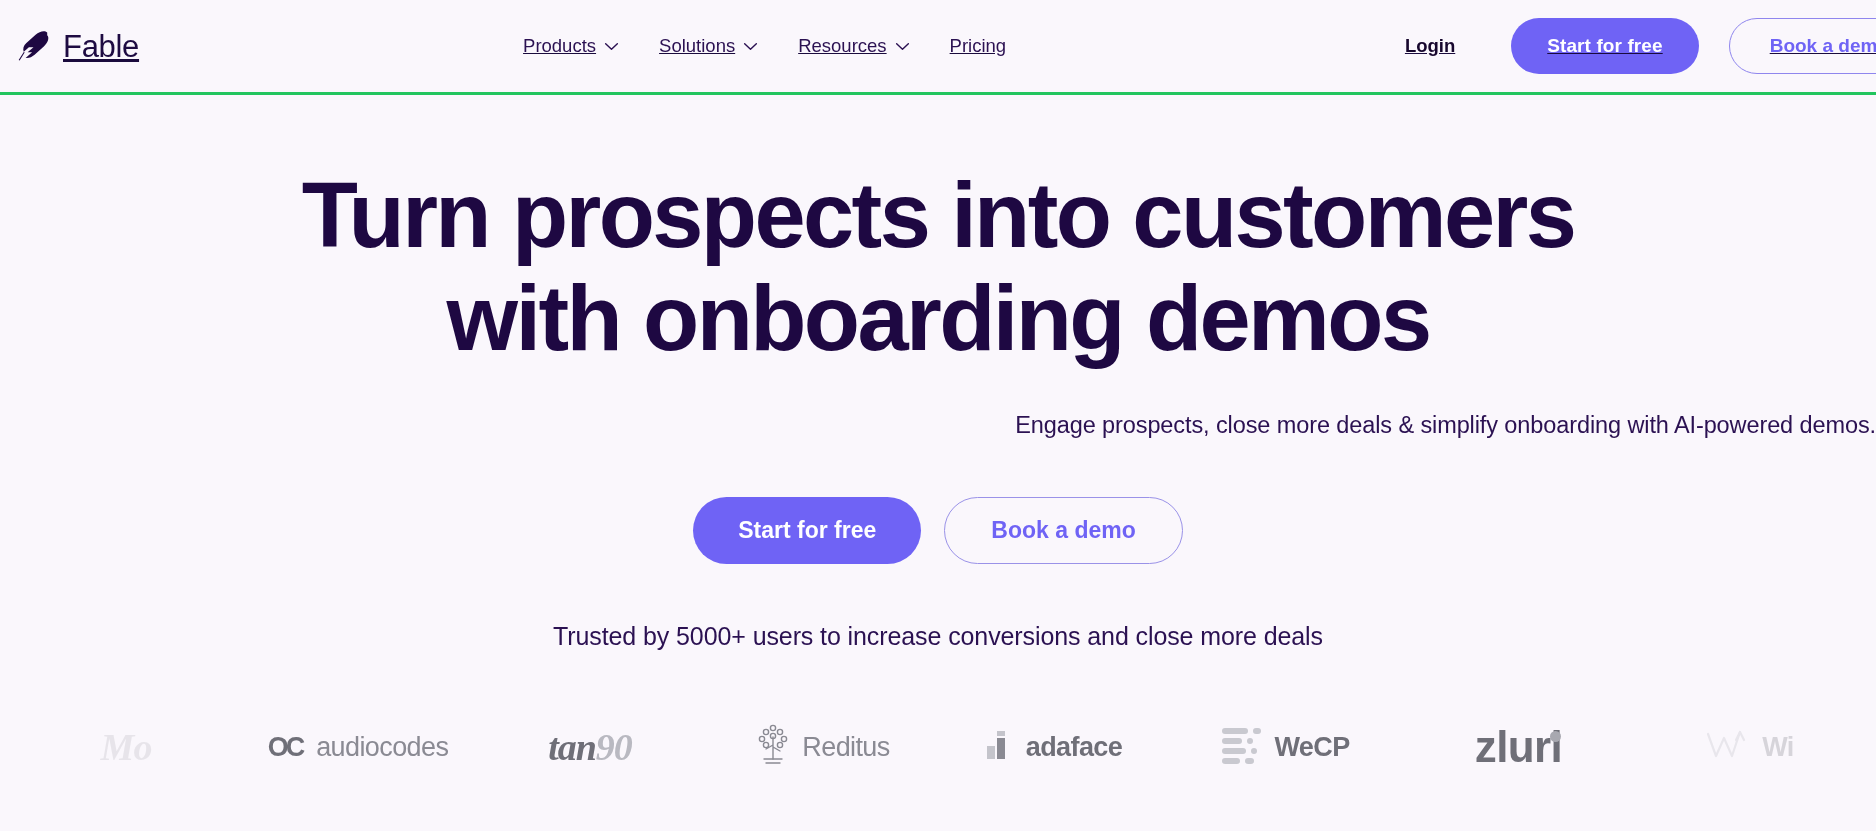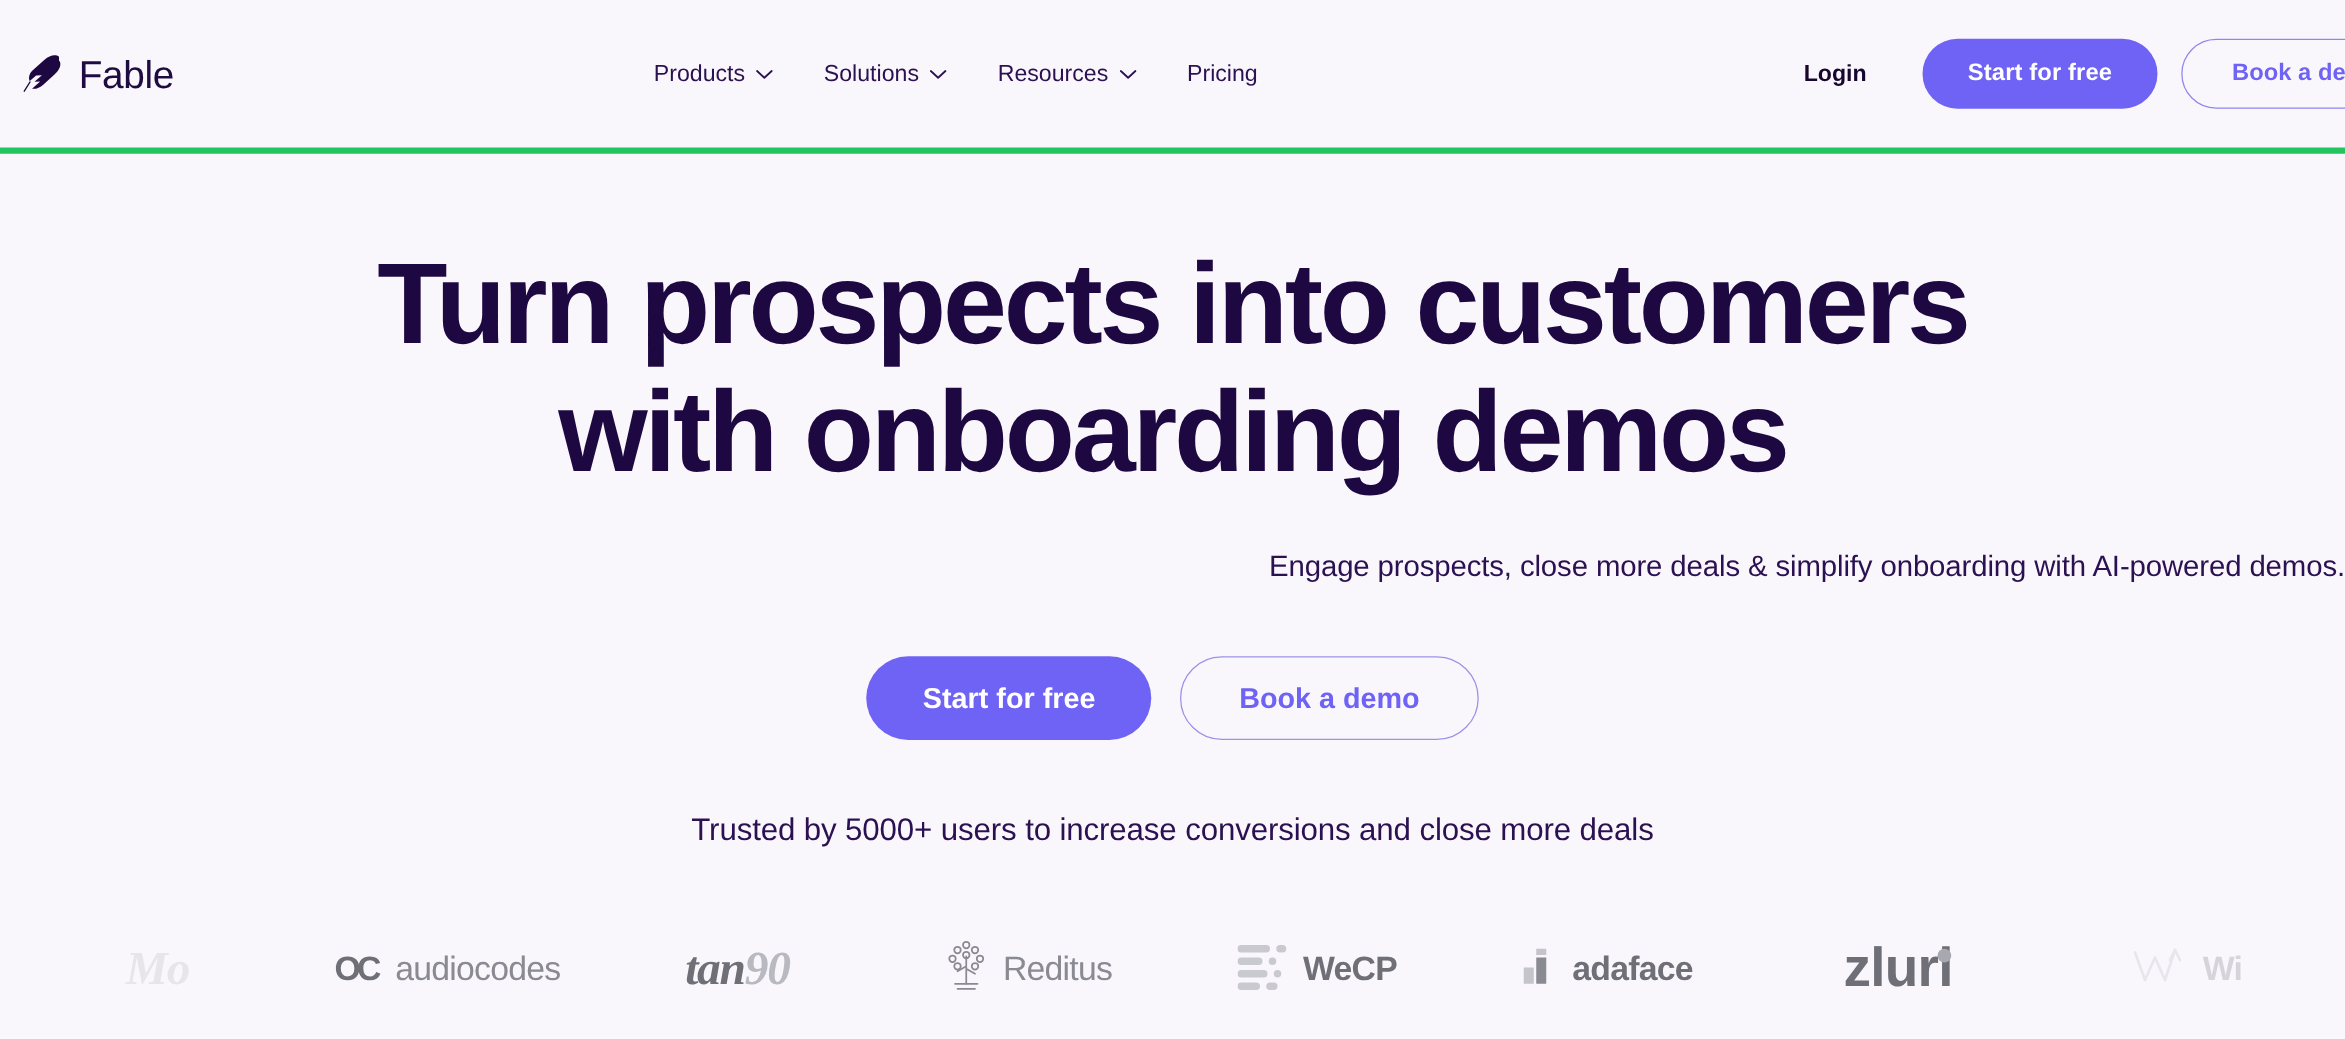--- a/index.html
+++ b/index.html
@@ -13,26 +13,27 @@
   body {
     background: #faf7fc;
     font-family: "Liberation Sans", sans-serif;
     color: #1a0b3d;
     -webkit-font-smoothing: antialiased;
   }
 
   
   .header {
     position: relative;
-    height: 123px;
+    height: 95px;
     background: #faf7fc;
-    border-bottom: 5px solid #22c55e;
+    border-bottom: 3px solid #22c55e;
     display: flex;
     align-items: center;
     padding: 0 0 0 12px;
+    text-decoration: underline;
   }
 
   .brand {
     display: flex;
     align-items: center;
     gap: 9px;
     flex: 0 0 auto;
     cursor: pointer;
     padding-left: 2px;
   }
@@ -64,23 +65,23 @@
   .chev {
     width: 15px;
     height: 9px;
     display: block;
     flex: 0 0 auto;
   }
 
   .header-right {
     display: flex;
     align-items: center;
-    gap: 1px;
+    gap: 12px;
     margin-left: auto;
-    padding-right: 0;
+    padding-right: 16px;
   }
   .login-link {
     font-size: 18.5px;
     font-weight: 600;
     color: #17072e;
     cursor: pointer;
     white-space: nowrap;
     margin-right: 44px;
   }
   .btn {
@@ -334,51 +335,51 @@
             </g>
           </svg>
         </span>
         <span class="logo-txt light">Reditus</span>
       </span>
     </div>
 
     <div class="logo-cell">
       <span class="logo-row">
         <span>
+          <svg width="30" height="30" viewBox="0 0 30 30">
+            <rect x="1" y="16" width="8" height="13" fill="#c4c4cb"></rect>
+            <rect x="11" y="8" width="8" height="21" fill="#8a8a93"></rect>
+            <rect x="11" y="1" width="8" height="5" fill="#c4c4cb"></rect>
+          </svg>
+        </span>
+        <span class="logo-txt">adaface</span>
+      </span>
+    </div>
+
+    <div class="logo-cell">
+      <span class="logo-row">
+        <span>
           <svg width="42" height="38" viewBox="0 0 42 38">
             <g fill="#c9c9d0">
               <rect x="0" y="2" width="26" height="6" rx="3"></rect>
                 <rect x="31" y="2" width="8" height="6" rx="3"></rect>
               <rect x="0" y="12" width="20" height="6" rx="3"></rect>
                 <rect x="25" y="12" width="6" height="6" rx="3"></rect>
               <rect x="0" y="22" width="24" height="6" rx="3"></rect>
                 <rect x="29" y="22" width="6" height="6" rx="3"></rect>
               <rect x="0" y="32" width="18" height="6" rx="3"></rect>
                 <rect x="23" y="32" width="9" height="6" rx="3"></rect>
             </g>
           </svg>
         </span>
         <span class="logo-txt">WeCP</span>
       </span>
     </div>
 
     <div class="logo-cell">
-      <span class="logo-row">
-        <span>
-          <svg width="30" height="30" viewBox="0 0 30 30">
-            <rect x="1" y="16" width="8" height="13" fill="#c4c4cb"></rect>
-            <rect x="11" y="8" width="8" height="21" fill="#8a8a93"></rect>
-            <rect x="11" y="1" width="8" height="5" fill="#c4c4cb"></rect>
-          </svg>
-        </span>
-        <span class="logo-txt">adaface</span>
-      </span>
-    </div>
-
-    <div class="logo-cell">
       <span class="logo-row" style="gap:0">
         <span class="logo-txt" style="font-size:44px">zluri</span>
         <span class="zluri-dot"></span>
       </span>
     </div>
 
     <div class="logo-cell faded">
       <span class="logo-row">
         <span>
           <svg width="46" height="34" viewBox="0 0 46 34">

